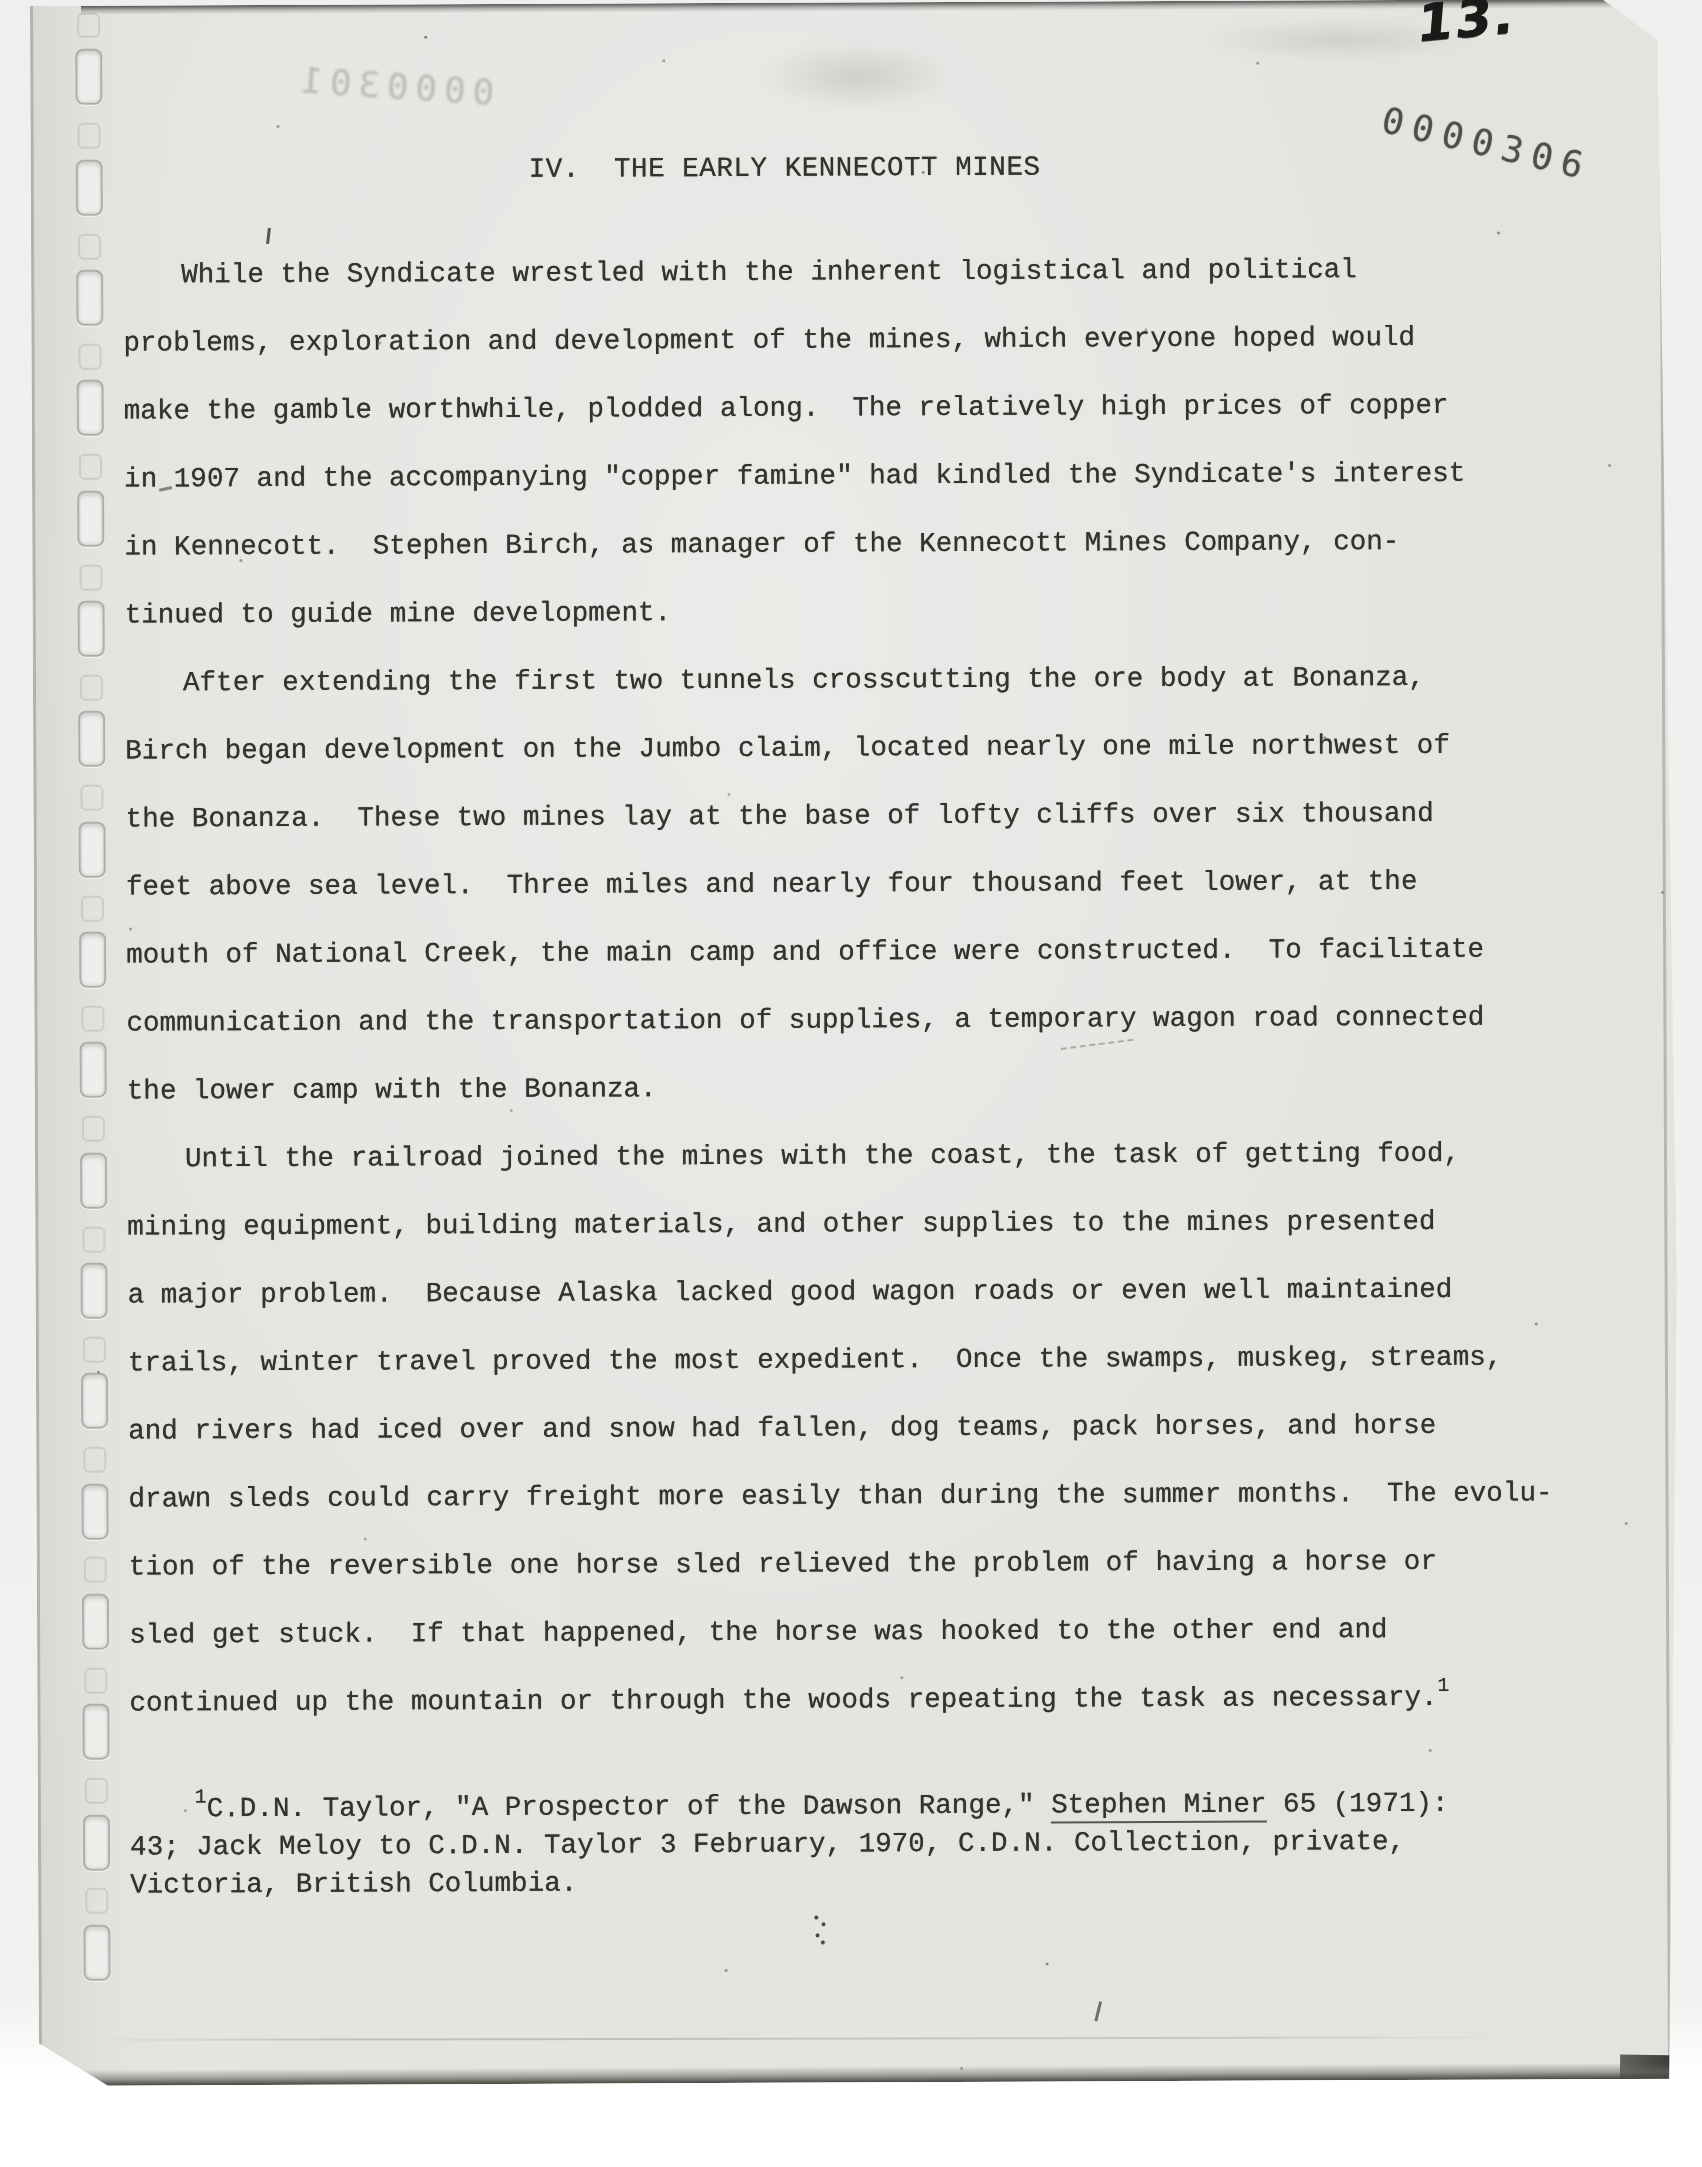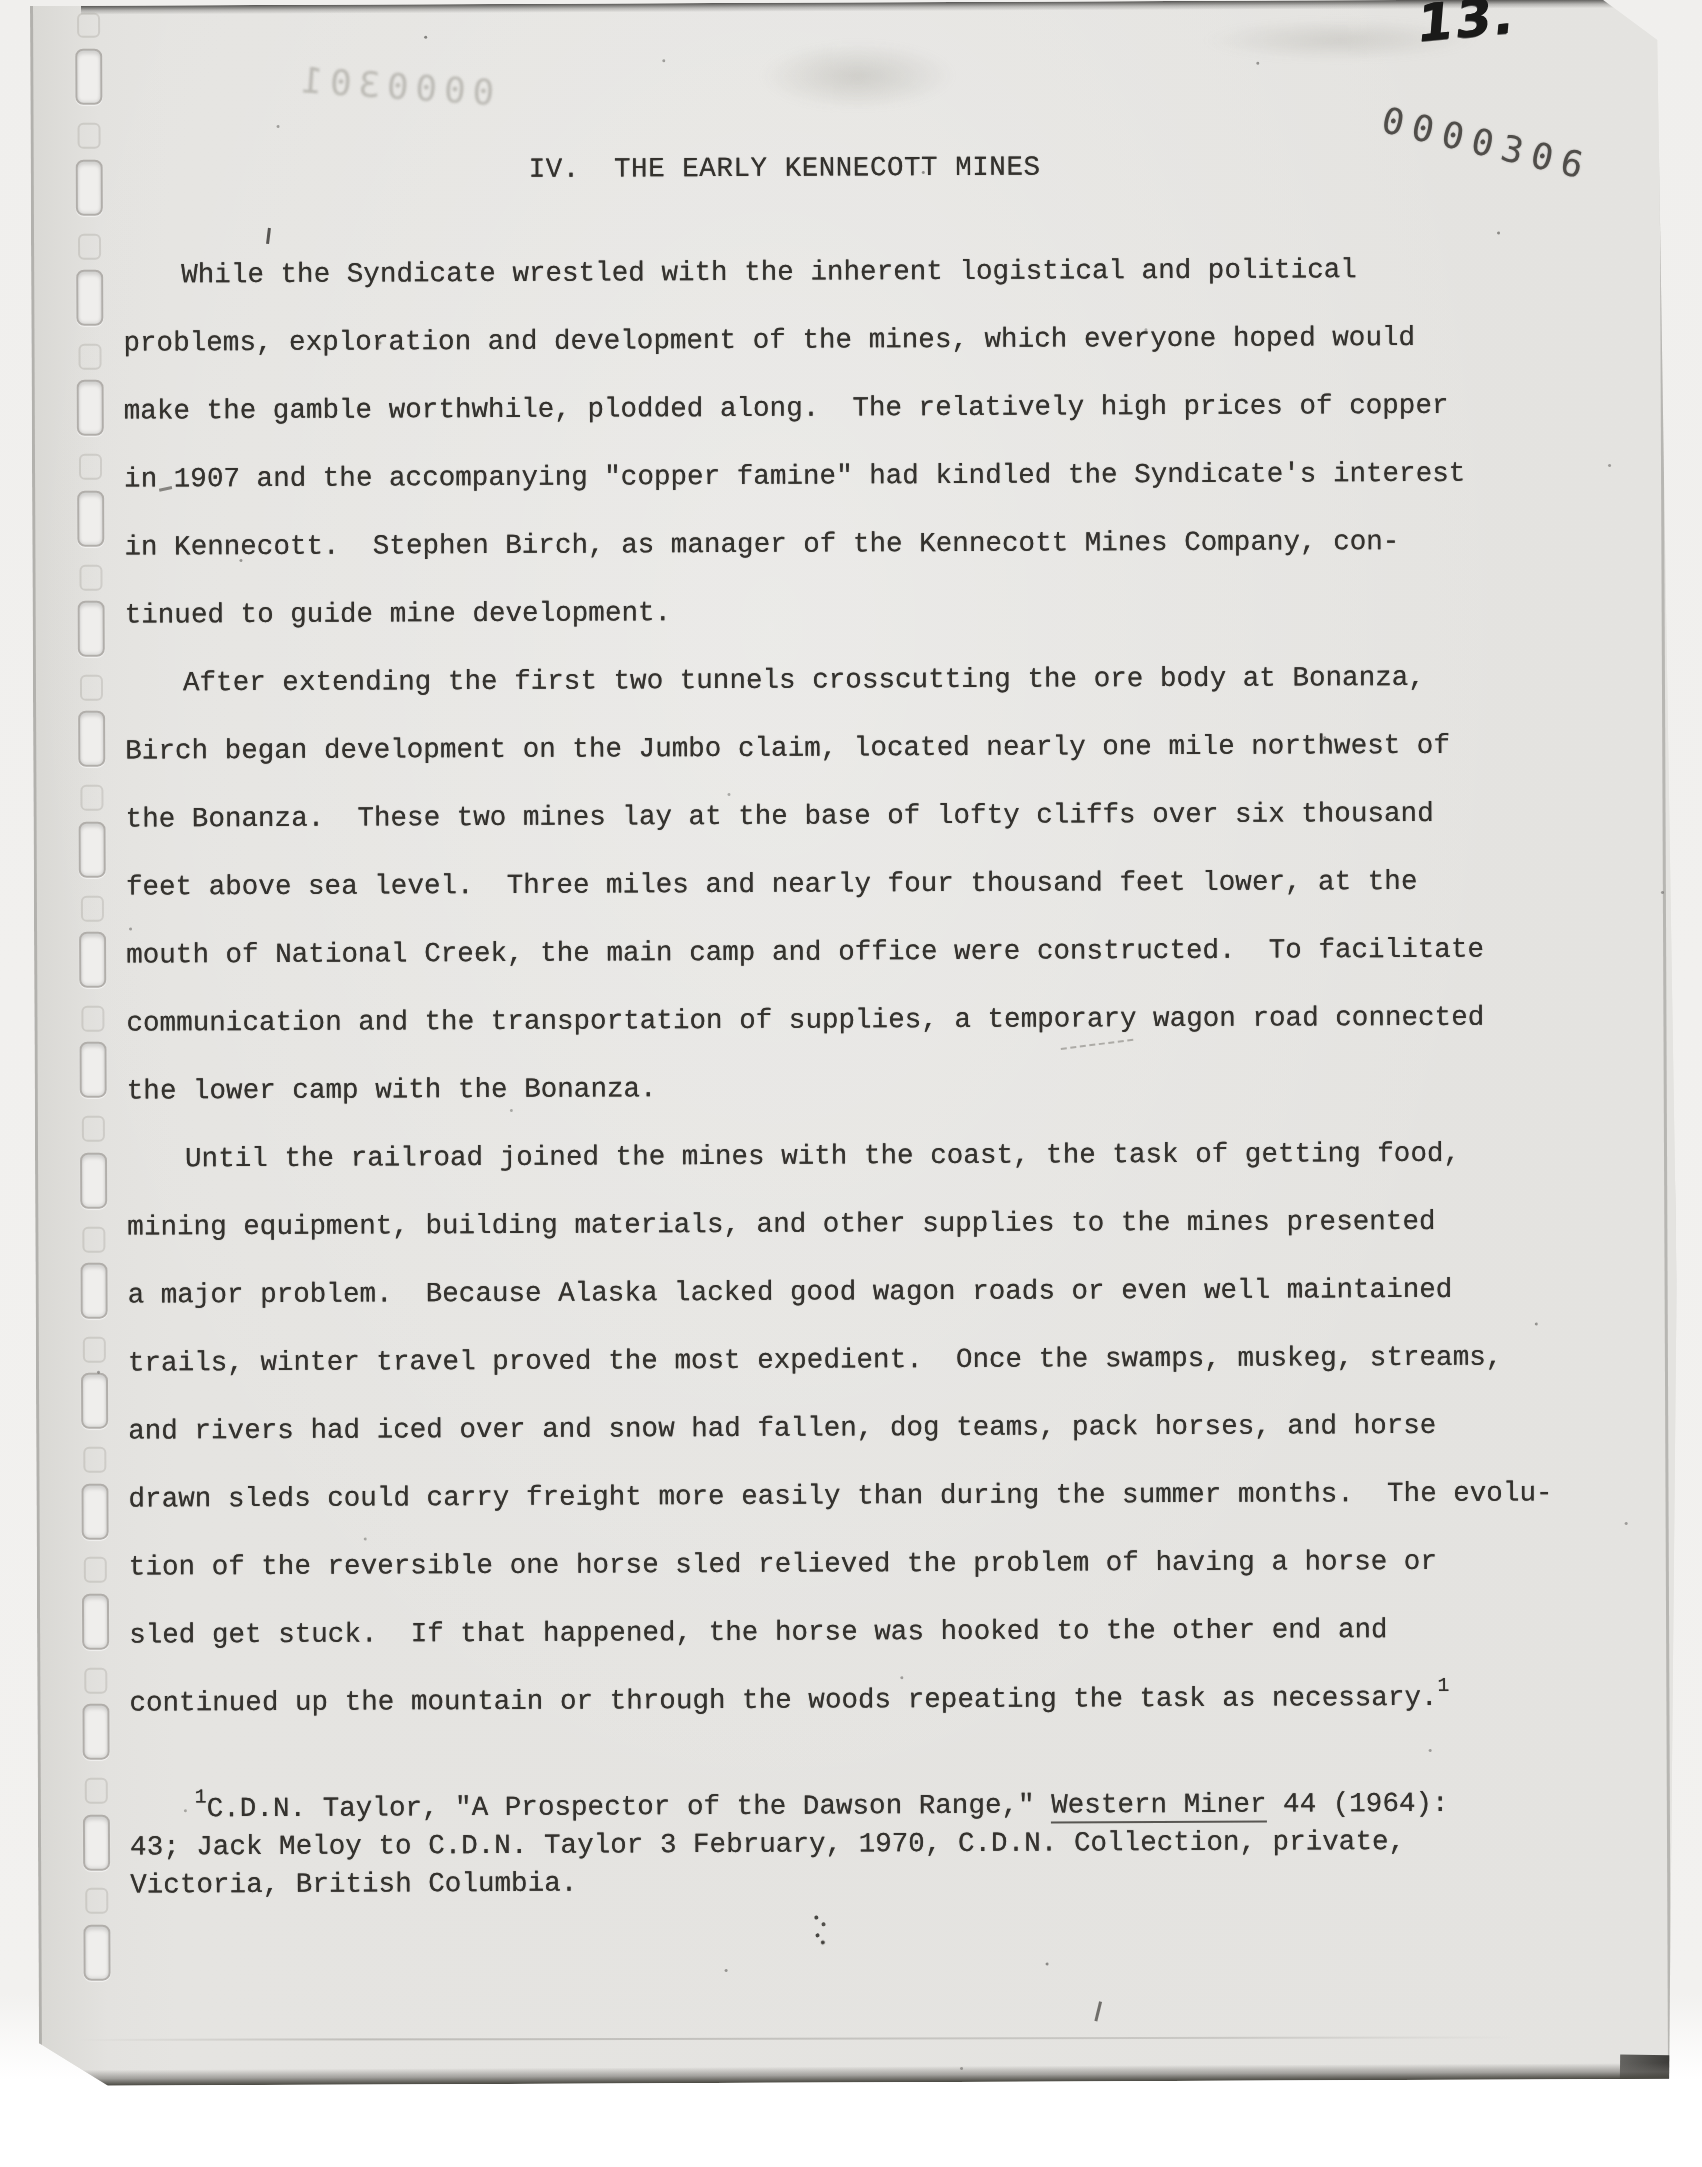--- a/index.html
+++ b/index.html
@@ -230,21 +230,21 @@
       <div class="line">a major problem.  Because Alaska lacked good wagon roads or even well maintained</div>
       <div class="line">trails, winter travel proved the most expedient.  Once the swamps, muskeg, streams,</div>
       <div class="line">and rivers had iced over and snow had fallen, dog teams, pack horses, and horse</div>
       <div class="line">drawn sleds could carry freight more easily than during the summer months.  The evolu-</div>
       <div class="line">tion of the reversible one horse sled relieved the problem of having a horse or</div>
       <div class="line">sled get stuck.  If that happened, the horse was hooked to the other end and</div>
       <div class="line"><span>continued up the mountain or through the woods repeating the task as necessary.</span><sup class="fn-ref">1</sup></div>
     </div>
 
     <div class="footnote ink">
-      <div class="line fn-first"><sup class="fn-ref">1</sup><span>C.D.N. Taylor, "A Prospector of the Dawson Range," </span><span class="u">Western Miner</span><span> 44 (1964):</span></div>
+      <div class="line fn-first"><sup class="fn-ref">1</sup><span>C.D.N. Taylor, "A Prospector of the Dawson Range," </span><span class="u">Stephen Miner</span><span> 65 (1971):</span></div>
       <div class="line">43; Jack Meloy to C.D.N. Taylor 3 February, 1970, C.D.N. Collection, private,</div>
       <div class="line">Victoria, British Columbia.</div>
     </div>
 
     <div class="speck"></div>
     <div class="mark-tick"></div>
     <div class="mark-dash"></div>
     <div class="mark-dots-trail"></div>
     <div class="mark-squiggle"></div>
     <div class="mark-slash"></div>

